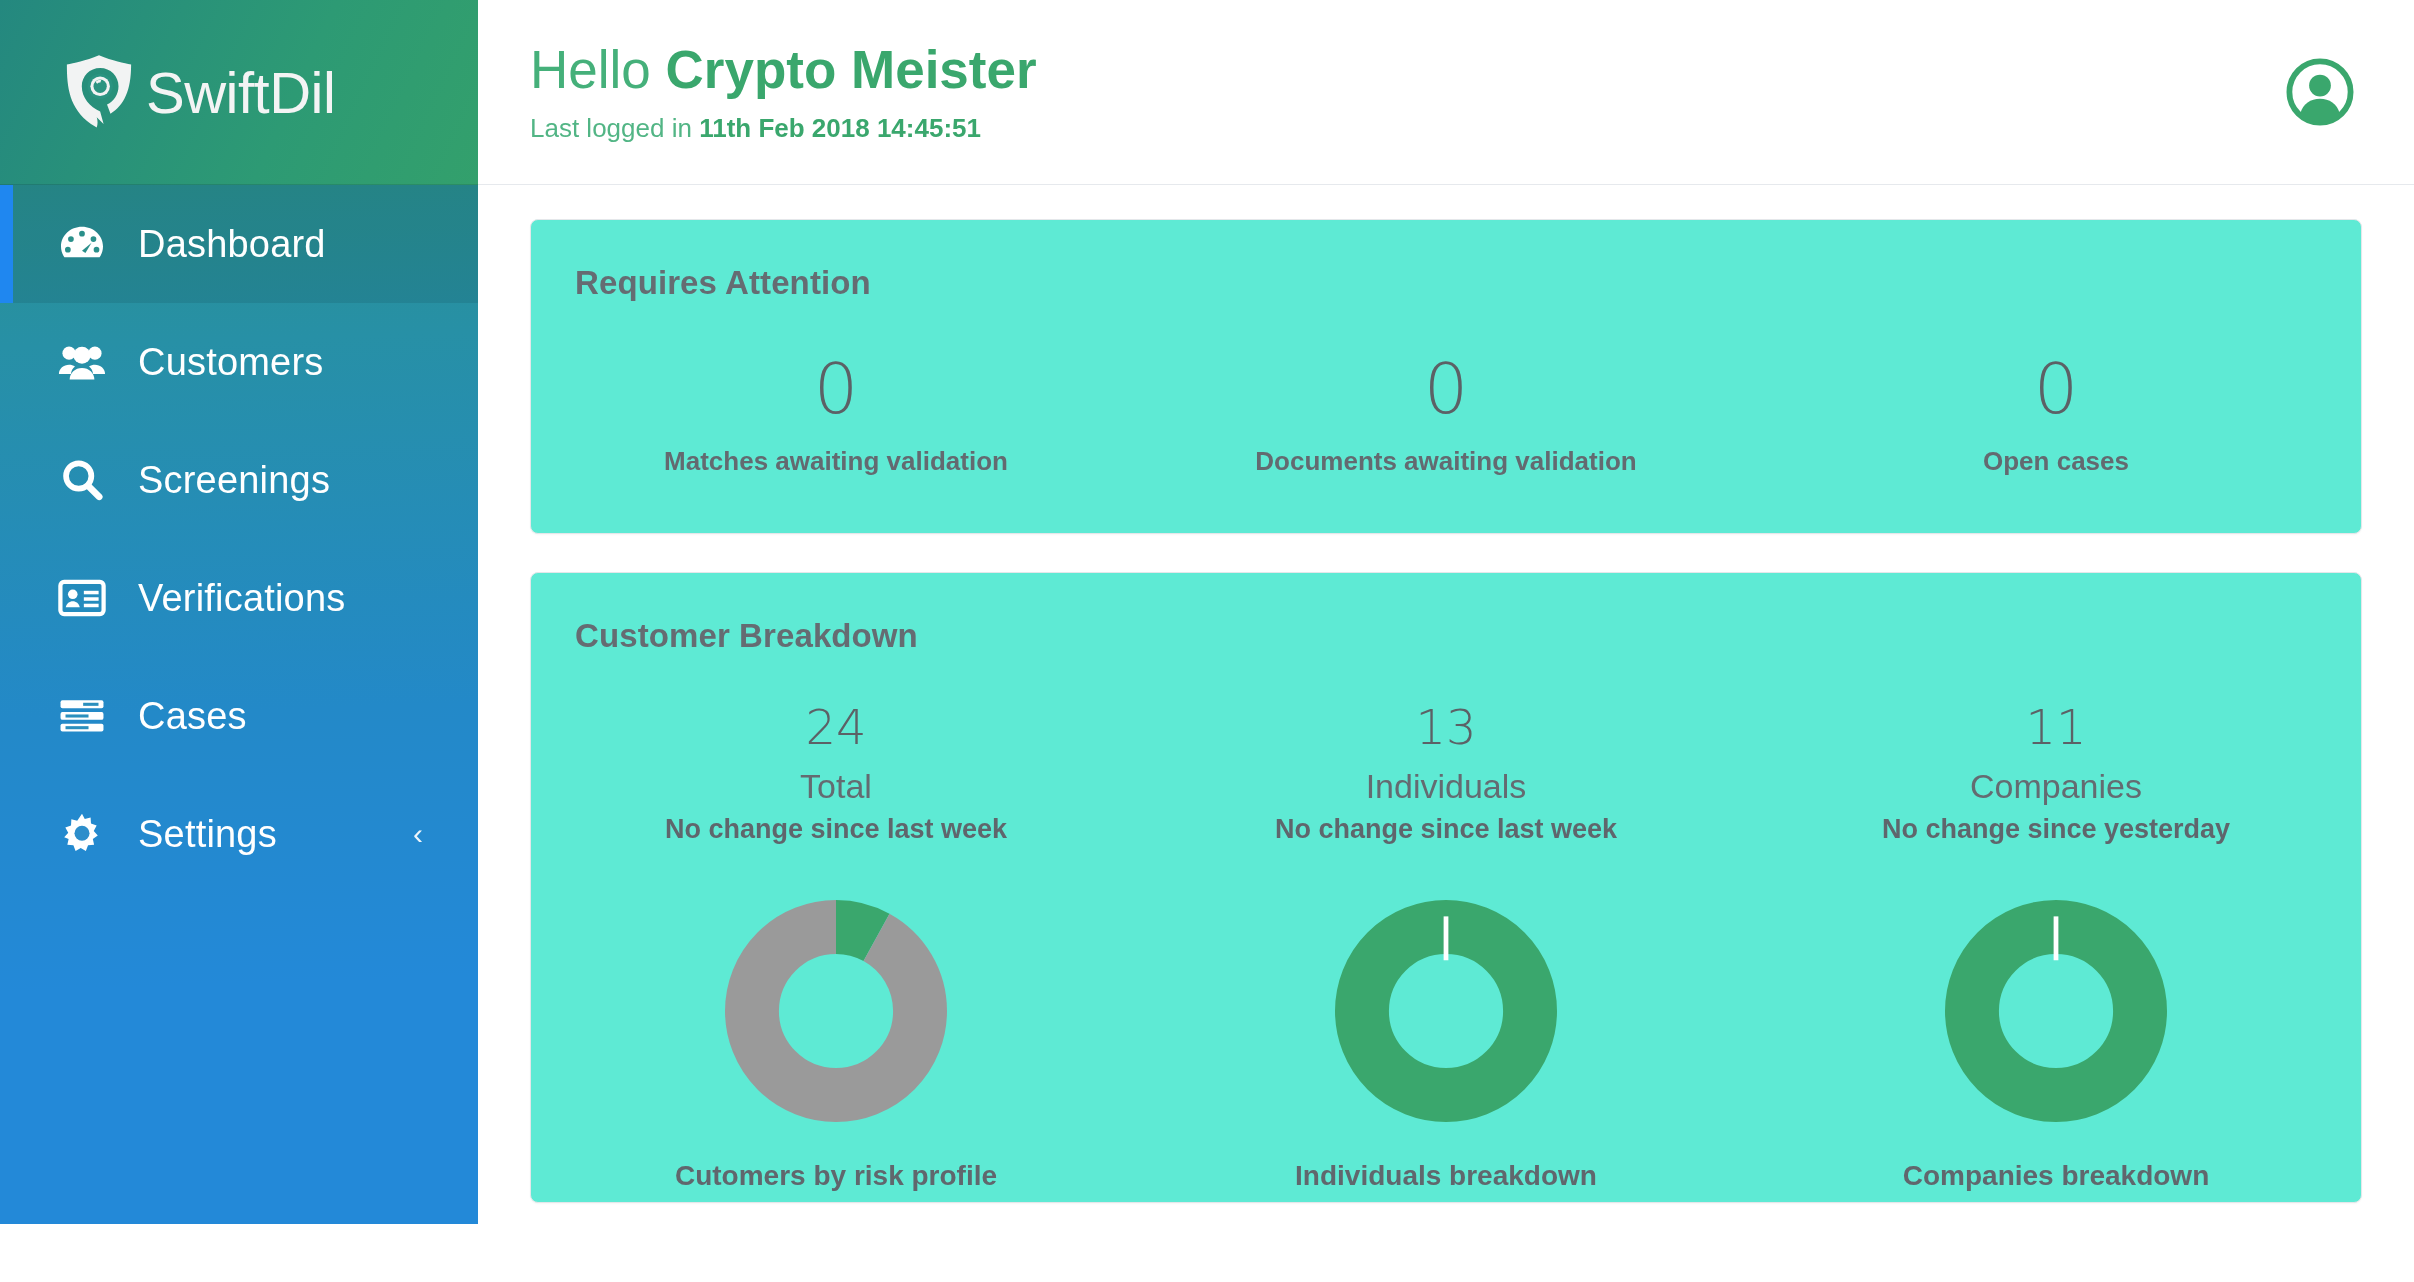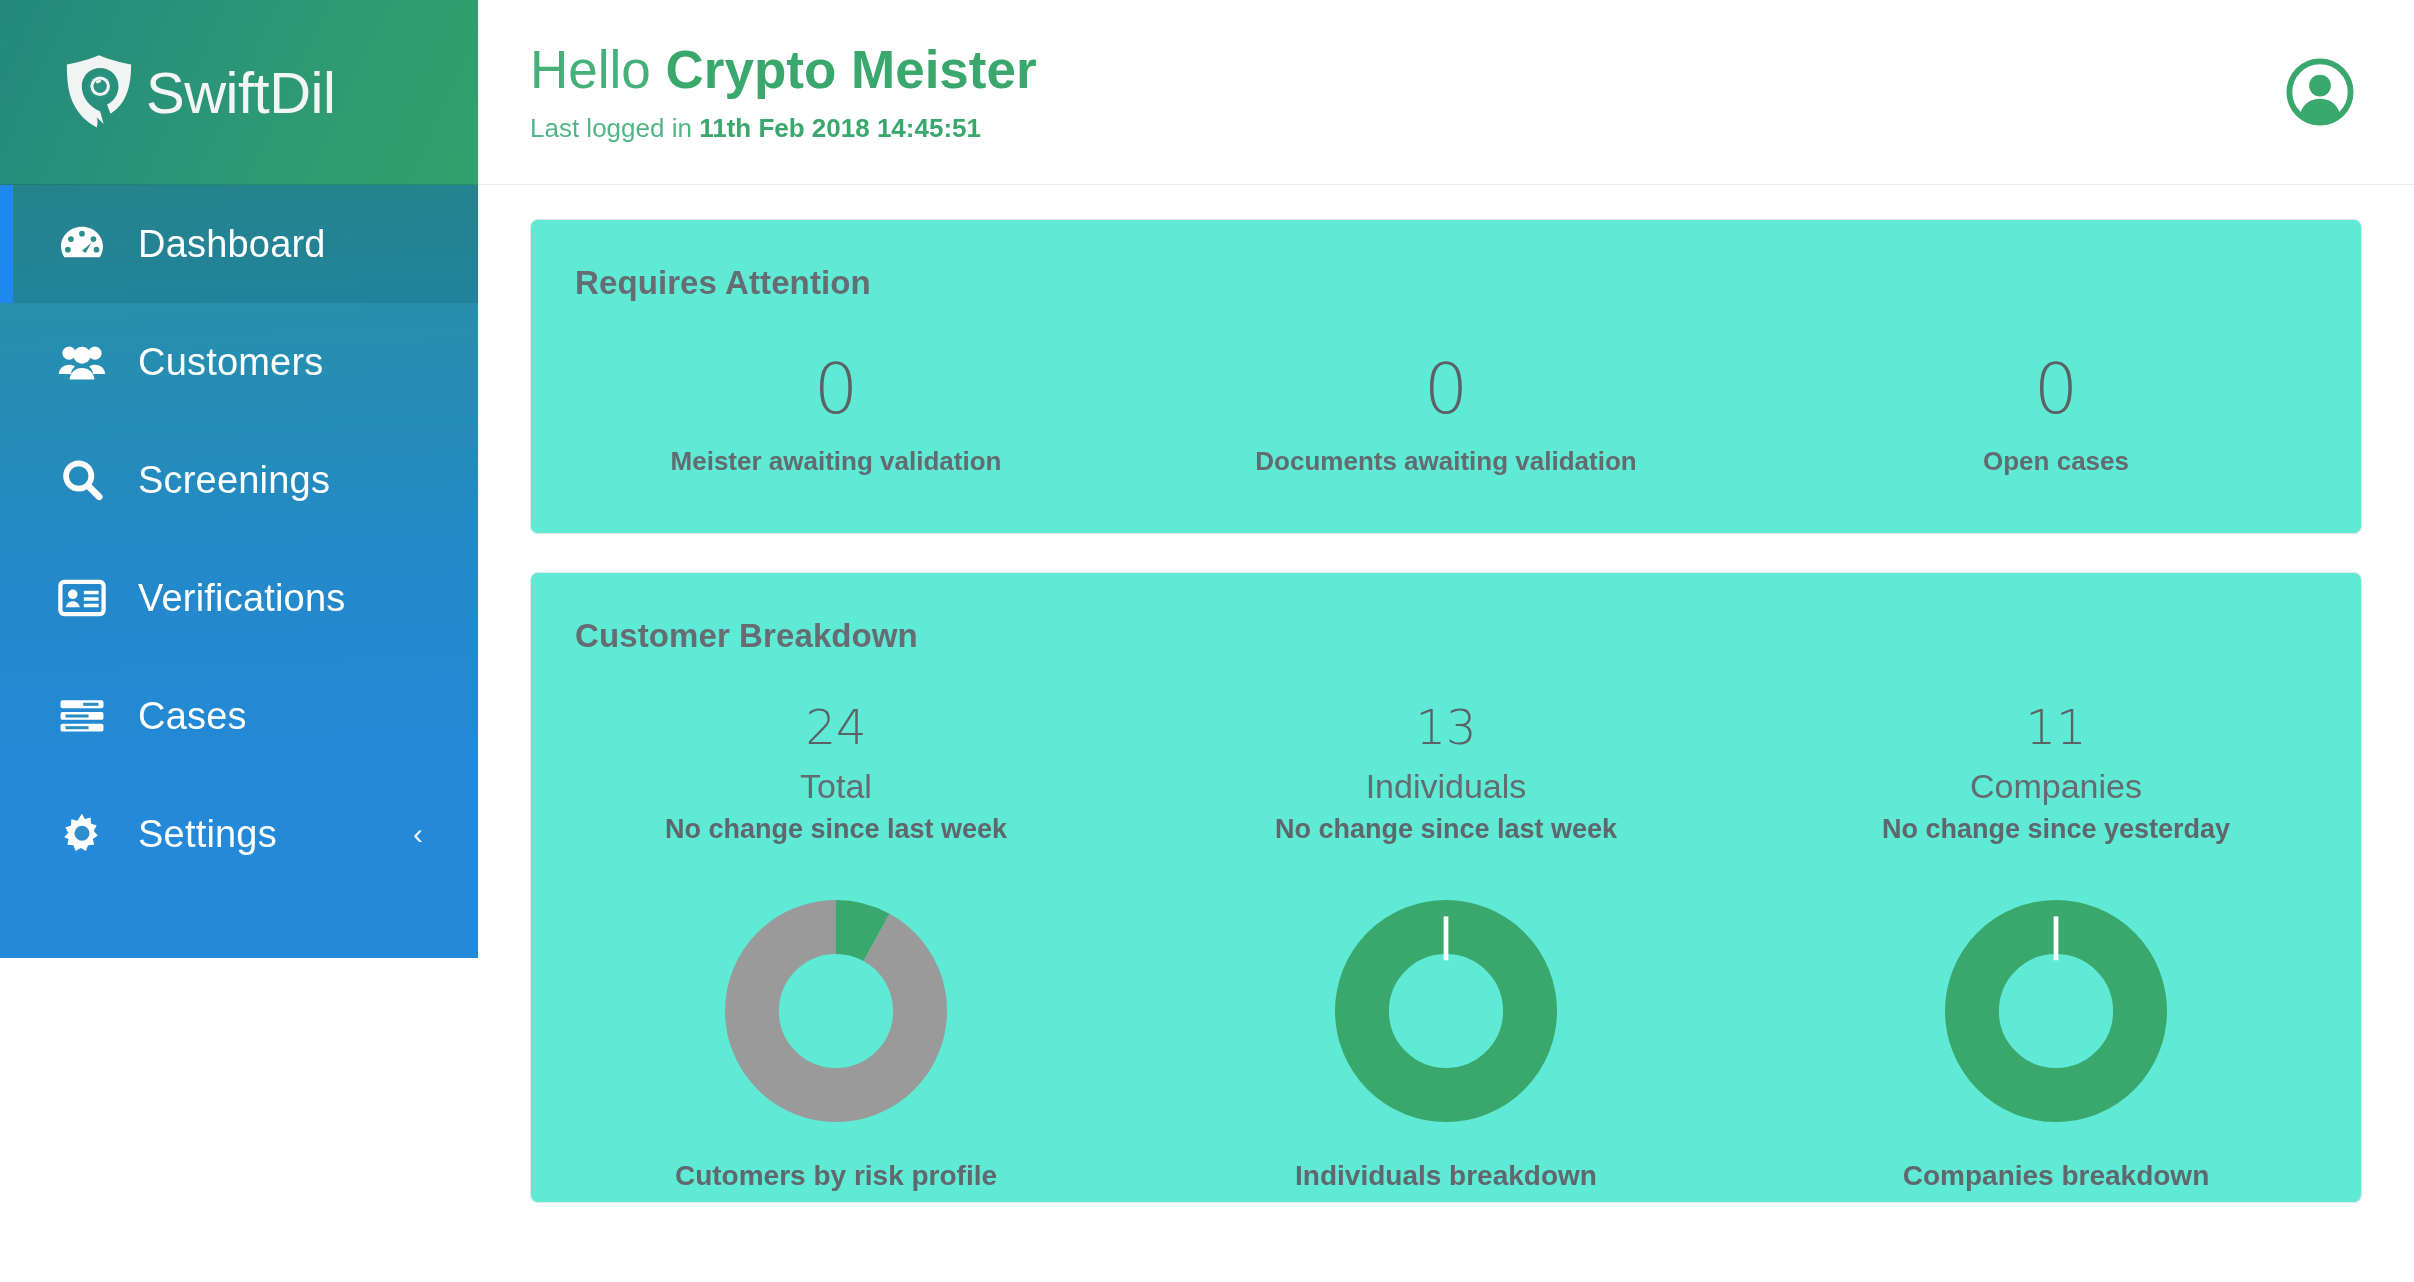--- a/index.html
+++ b/index.html
@@ -7,21 +7,21 @@
   html,body{
     width:2414px; height:1282px;
     font-family:"Liberation Sans", sans-serif;
     background:#ffffff;
     overflow:hidden;
   }
   .app{ display:flex; width:2414px; height:1282px; }
 
   
   .sidebar{
-    width:478px; flex:0 0 478px; height:958px;
+    width:478px; flex:0 0 478px; height:1224px;
     background:linear-gradient(178deg,#2c9384 0%,#2a9189 10%,#2790a6 28%,#2389c8 58%,#2389d8 80%,#2389d8 100%);
     position:relative;
   }
   .logo-wrap{
     height:185px; width:100%;
     display:flex; align-items:center; padding-left:62px;
     background:linear-gradient(115deg,#24887f 0%,#2d9a74 60%,#33a06c 100%);
     border-bottom:1px solid rgba(0,0,0,.10);
   }
   .logo-mark{ width:74px; height:78px; flex:0 0 74px; }
@@ -231,21 +231,21 @@
       </span>
     </header>
 
     <section class="content">
 
       <div class="card">
         <div class="card-title">Requires Attention</div>
         <div class="stat-row ra-body">
           <div class="stat-col">
             <div class="ra-num">0</div>
-            <div class="ra-lbl">Meister awaiting validation</div>
+            <div class="ra-lbl">Matches awaiting validation</div>
           </div>
           <div class="stat-col">
             <div class="ra-num">0</div>
             <div class="ra-lbl">Documents awaiting validation</div>
           </div>
           <div class="stat-col">
             <div class="ra-num">0</div>
             <div class="ra-lbl">Open cases</div>
           </div>
         </div>

